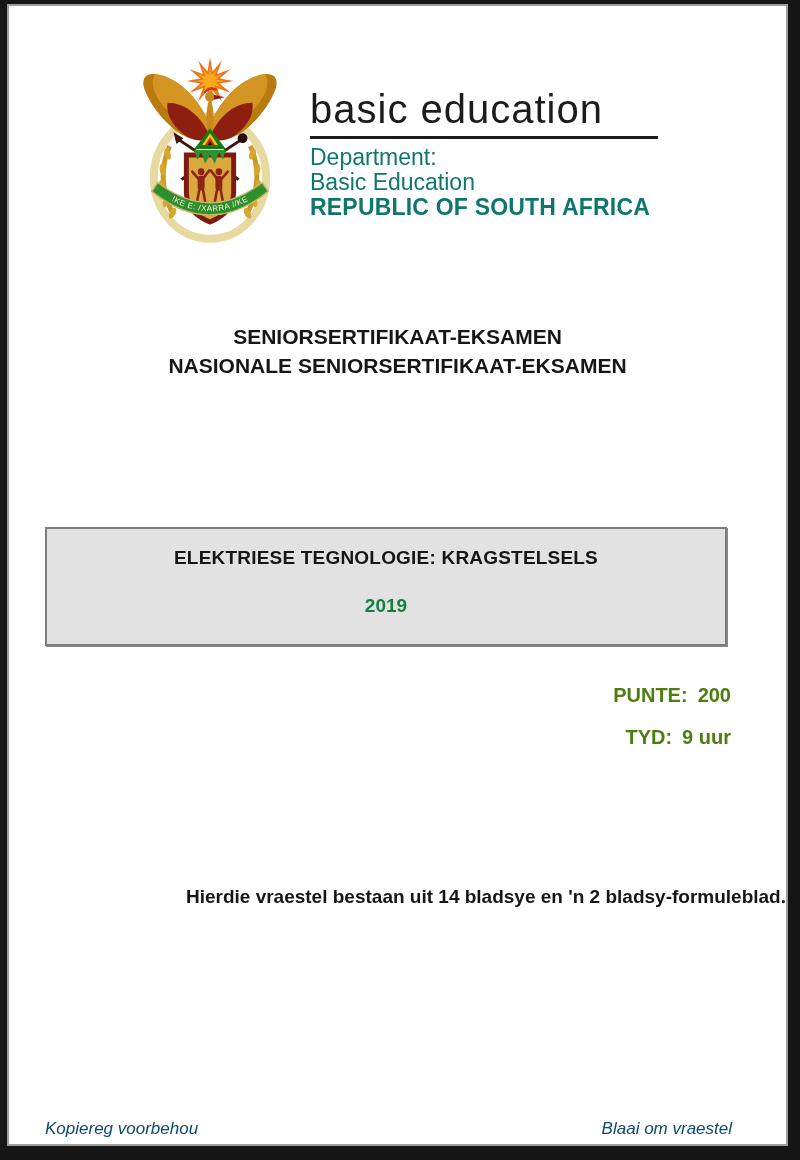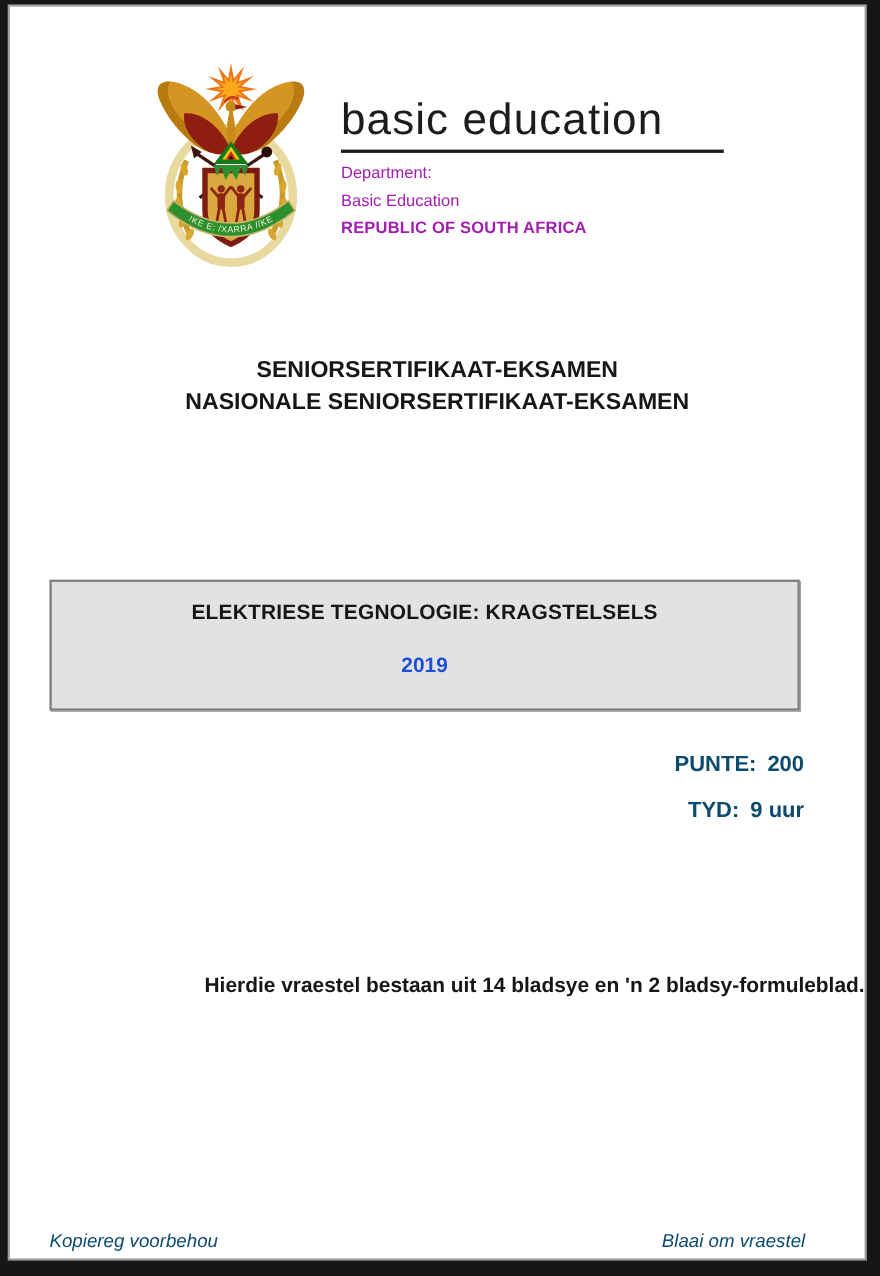--- a/index.html
+++ b/index.html
@@ -35,23 +35,23 @@
     line-height: 46px;
     font-weight: 400;
     letter-spacing: 1px;
     color: #1c1c1c;
     width: 348px;
     padding-bottom: 4px;
     border-bottom: 3px solid #1c1c1c;
   }
   .brand-dept {
     margin-top: 6px;
-    font-size: 15px;
+    font-size: 23px;
     line-height: 25px;
-    color: #a21caf;
+    color: #0f766e;
   }
   .brand-dept .bold { font-weight: bold; letter-spacing: 0.2px; }
   
   .exam-heading {
     position: absolute;
     top: 316px; left: 0;
     width: 100%;
     text-align: center;
     font-size: 21px;
     line-height: 29px;
@@ -72,30 +72,30 @@
     margin-top: 18px;
     font-size: 19px;
     font-weight: bold;
     letter-spacing: 0.2px;
     color: #161616;
   }
   .subject-year {
     margin-top: 26px;
     font-size: 19px;
     font-weight: bold;
-    color: #1d4ed8;
+    color: #15803d;
   }
   
   .marks {
     position: absolute;
     top: 679px; right: 55px;
     text-align: right;
     font-size: 20px;
     font-weight: bold;
-    color: #0c4a6e;
+    color: #4d7c0f;
   }
   .marks .row { line-height: 20px; }
   .marks .row + .row { margin-top: 22px; }
   .marks .value { margin-left: 10px; }
   
   .note {
     position: absolute;
     top: 880px; left: 0;
     width: 100%;
     text-align: right;

